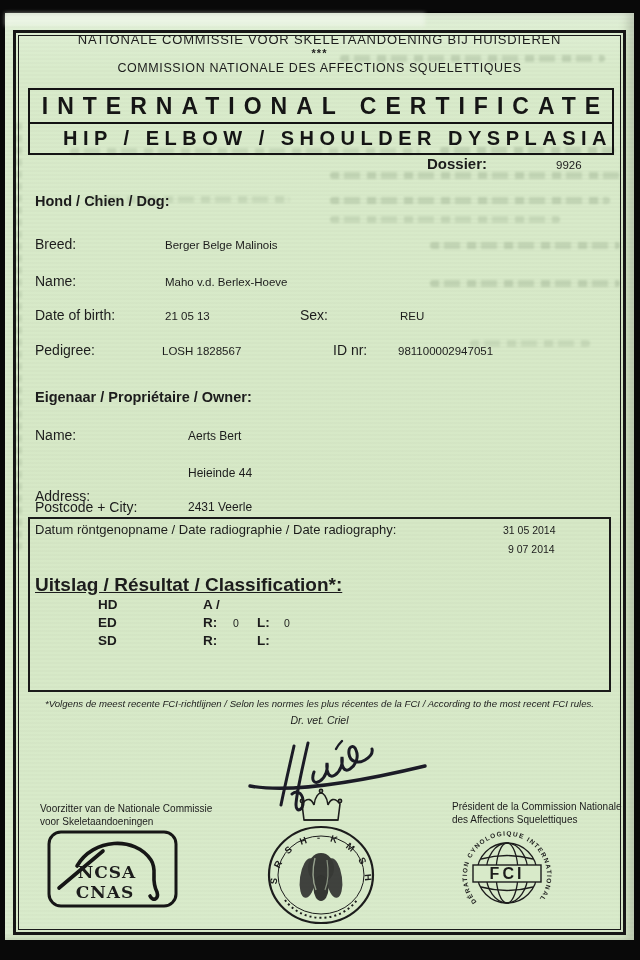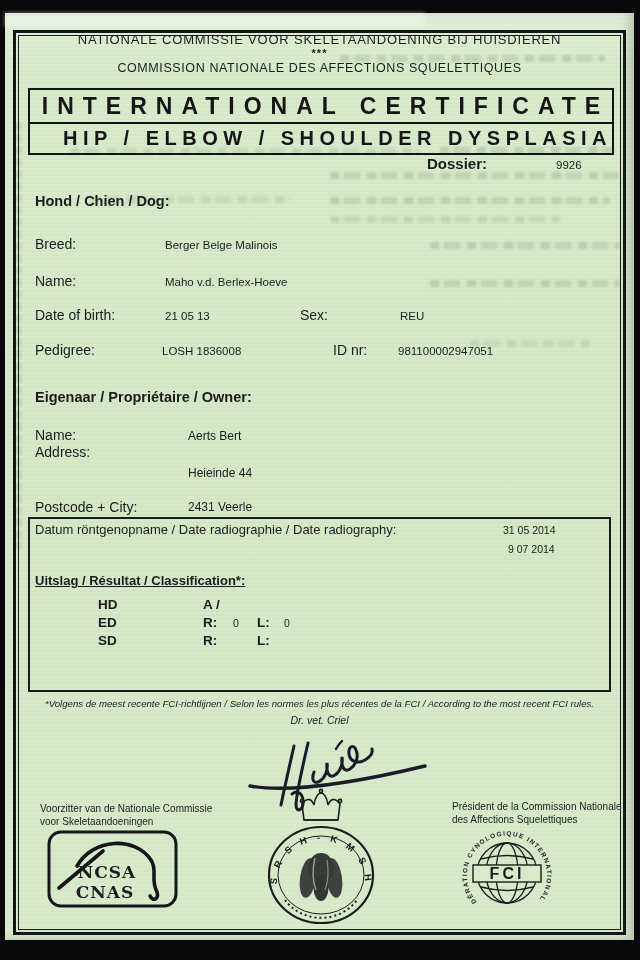--- a/index.html
+++ b/index.html
@@ -22,21 +22,21 @@
                   padding:3px 0 2px;border-bottom:2px solid #141414;color:#151515;}
   .titlebox .row2{font-size:20px;font-weight:bold;letter-spacing:5.5px;text-indent:5px;text-align:right;
                   padding:3px 0 3px;color:#151515;}
   .lbl{font-size:14px;}
   .val{font-size:11.5px;}
   .bold{font-weight:bold;}
   .section{font-size:14.5px;font-weight:bold;}
   .resbox{position:absolute;left:28px;top:517px;width:579px;height:171px;border:2px solid #1a1a1a;}
   .boxlbl{font-size:13px;}
   .boxval{font-size:10.5px;}
-  .classhead{font-size:13px;font-weight:bold;text-decoration:underline;}
+  .classhead{font-size:19px;font-weight:bold;text-decoration:underline;}
   .code{font-size:13.5px;font-weight:bold;}
   .zero{font-size:10.5px;}
   .foot{font-size:9.6px;font-style:italic;}
   .vet{font-size:10.5px;font-style:italic;}
   .smalltitle{font-size:10px;line-height:13px;}
   .ghost{position:absolute;height:7px;border-radius:3px;filter:blur(1.1px);opacity:.45;
          background:repeating-linear-gradient(90deg,rgba(110,132,100,.55) 0 9px,rgba(110,132,100,.08) 9px 14px,
          rgba(110,132,100,.45) 14px 30px,rgba(110,132,100,.05) 30px 37px);}
   .edge-top{position:absolute;left:5px;top:13px;width:420px;height:13px;
             background:rgba(248,252,244,.5);filter:blur(2px);}
@@ -82,28 +82,28 @@
   <div class="t section" style="left:35px;top:193px;">Hond / Chien / Dog:</div>
   <div class="t lbl" style="left:35px;top:236px;">Breed:</div>
   <div class="t val" style="left:165px;top:239px;">Berger Belge Malinois</div>
   <div class="t lbl" style="left:35px;top:273px;">Name:</div>
   <div class="t val" style="left:165px;top:276px;">Maho v.d. Berlex-Hoeve</div>
   <div class="t lbl" style="left:35px;top:307px;">Date of birth:</div>
   <div class="t val" style="left:165px;top:310px;">21 05 13</div>
   <div class="t lbl" style="left:300px;top:307px;">Sex:</div>
   <div class="t val" style="left:400px;top:310px;">REU</div>
   <div class="t lbl" style="left:35px;top:342px;">Pedigree:</div>
-  <div class="t val" style="left:162px;top:345px;">LOSH 1836008</div>
+  <div class="t val" style="left:162px;top:345px;">LOSH 1828567</div>
   <div class="t lbl" style="left:333px;top:342px;">ID nr:</div>
   <div class="t val" style="left:398px;top:345px;">981100002947051</div>
 
   <div class="t section" style="left:35px;top:389px;">Eigenaar / Propriétaire / Owner:</div>
   <div class="t lbl" style="left:35px;top:427px;">Name:</div>
   <div class="t val" style="left:188px;top:430px;font-size:12px;">Aerts Bert</div>
-  <div class="t lbl" style="left:35px;top:444px;">Address:</div>
+  <div class="t lbl" style="left:35px;top:488px;">Address:</div>
   <div class="t val" style="left:188px;top:467px;font-size:12px;">Heieinde 44</div>
   <div class="t lbl" style="left:35px;top:499px;">Postcode + City:</div>
   <div class="t val" style="left:188px;top:501px;font-size:12px;">2431 Veerle</div>
 
   <div class="resbox"></div>
   <div class="t boxlbl" style="left:35px;top:523px;">Datum röntgenopname / Date radiographie / Date radiography:</div>
   <div class="t boxval" style="left:503px;top:524px;">31 05 2014</div>
   <div class="t boxval" style="left:508px;top:543px;">9 07 2014</div>
   <div class="t classhead" style="left:35px;top:574px;">Uitslag / Résultat / Classification*:</div>
 

